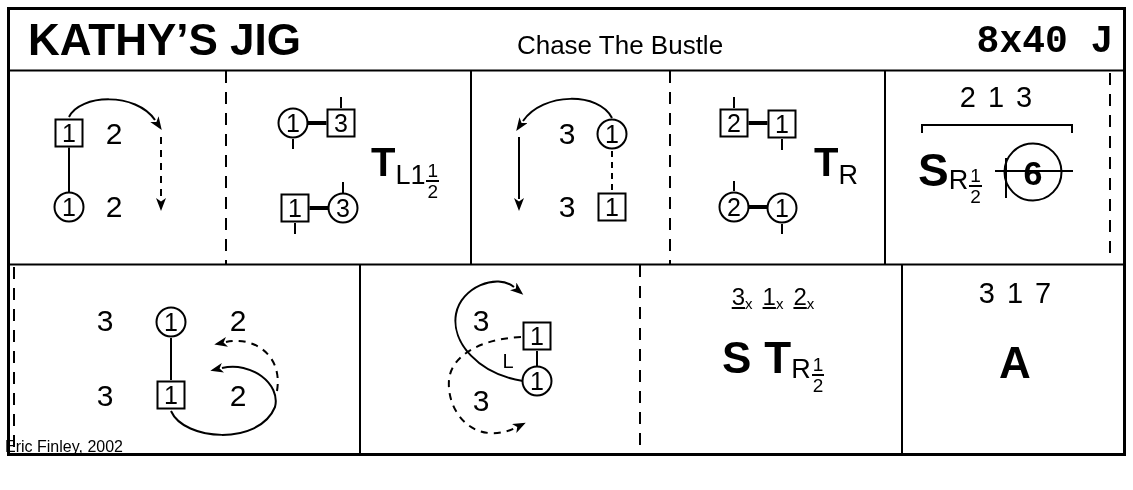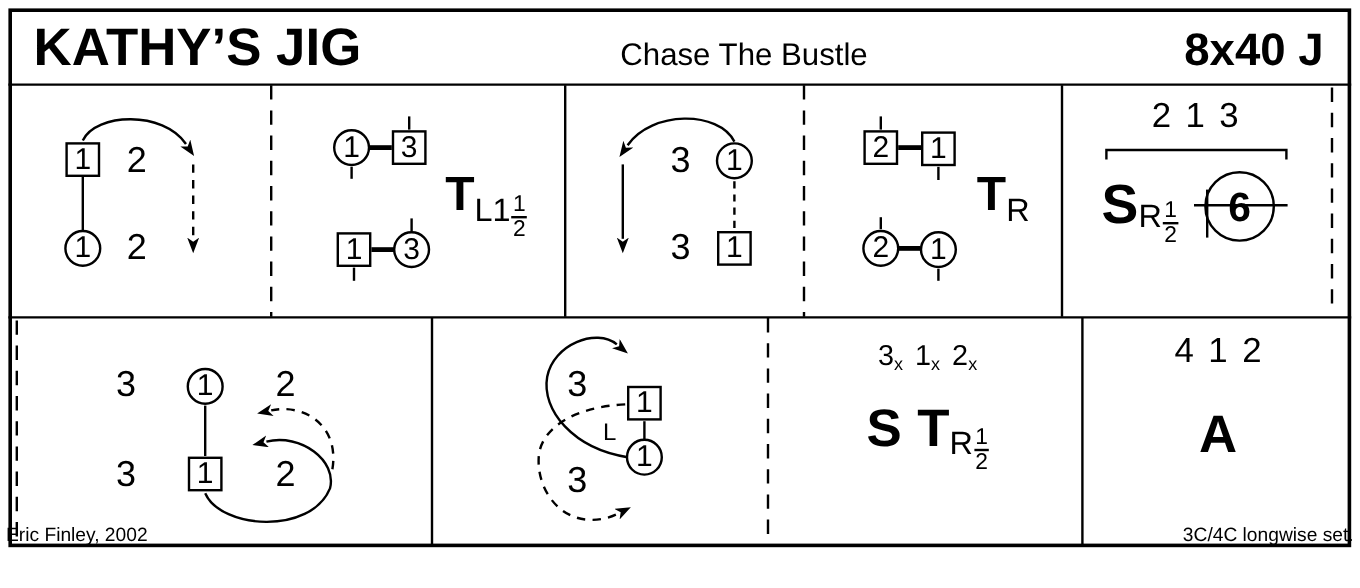--- a/index.html
+++ b/index.html
@@ -19,24 +19,24 @@
   .opgroup { position:absolute; display:flex; align-items:flex-start; line-height:1; white-space:nowrap; }
   .op40 { font-weight:bold; font-size:40px; }
   .op44 { font-weight:bold; font-size:44px; }
   .op46 { font-weight:bold; font-size:46px; }
   .opsp { display:inline-block; width:13px; }
   .opsub { font-size:27px; margin-top:20px; }
   .frac { display:inline-flex; flex-direction:column; align-items:center; font-size:19px;
           line-height:1.0; margin-top:19px; margin-left:1px; }
   .fnum { border-bottom:2px solid #000; padding:0 1px; }
   .hdr-title { position:absolute; left:28px; top:18px; font-size:44px; font-weight:bold; line-height:1; }
-  .hdr-code  { font-size:38px; font-weight:bold; }
+  .hdr-code  { font-size:38px; font-weight:bold;font-family:Liberation Mono, monospace; }
   .hdr-sub   { font-size:26px; }
   .foot { position:absolute; top:439px; font-size:16px; line-height:1; }
-  .ordx { font-size:24px; }
+  .ordx { font-size:24px;text-decoration:underline; }
   .ox { font-size:15px; position:relative; top:4px; }
   .gap { display:inline-block; width:10px; }
 </style>
 </head>
 <body>
 
 <div class="page">
 
   <svg class="lines" width="1133" height="490">
     <defs>
@@ -192,20 +192,19 @@
         <span class="op44">T</span>
         <span class="opsub">R</span>
         <span class="frac">
           <span class="fnum">1</span>
           <span class="fden">2</span>
         </span>
       </div>
   </div>
 
   <div>
-    <span class="abs ord" style="left:1016px; top:293px;">4 1 2</span>
+    <span class="abs ord" style="left:1016px; top:293px;">3 1 7</span>
     <span class="abs op44" style="left:1015px; top:363px;">A</span>
   </div>
 
   <div class="foot" style="left:5px;">Eric Finley, 2002</div>
-  <div class="foot" style="right:5px;">3C/4C longwise set.</div>
 
 </div>
 
 </body></html>

